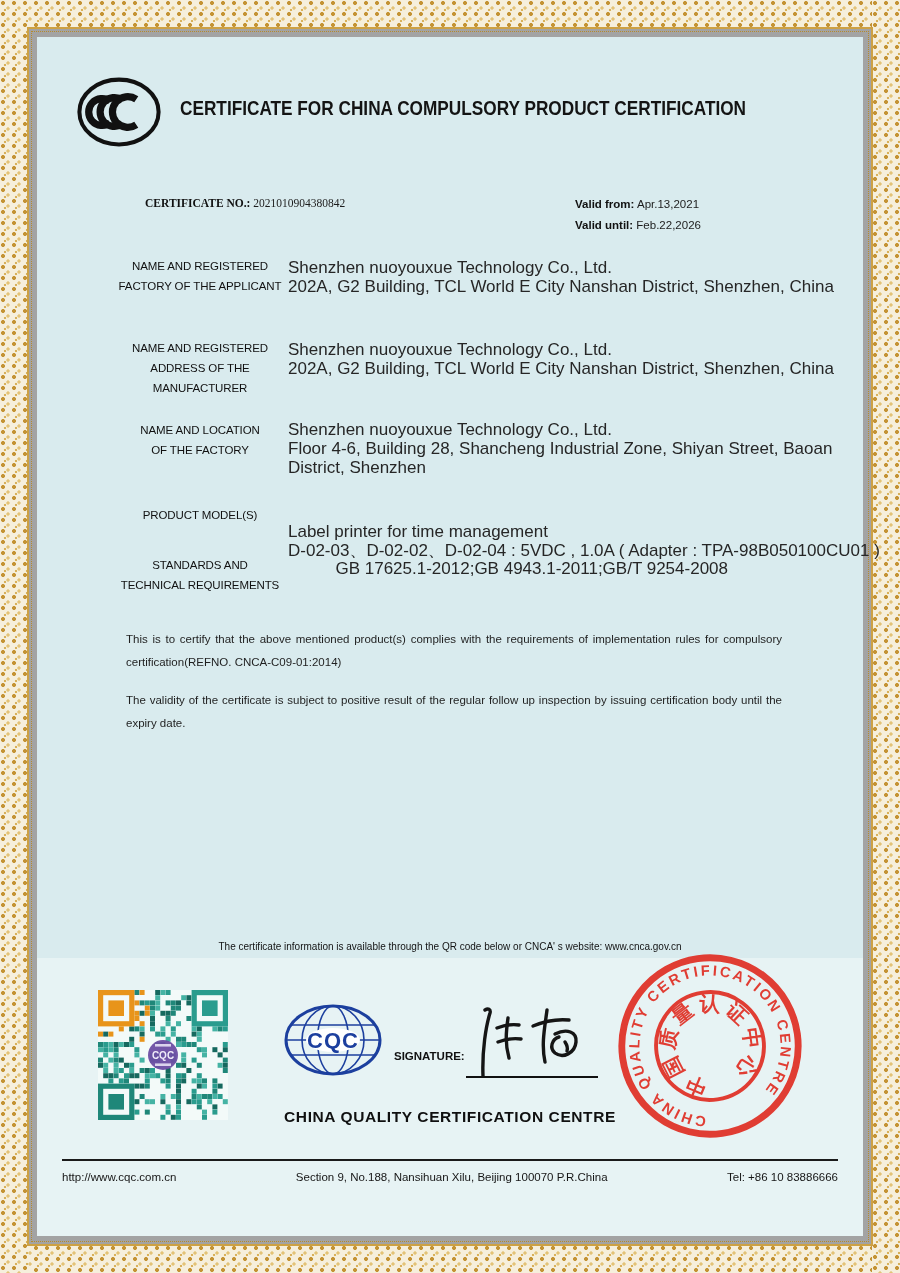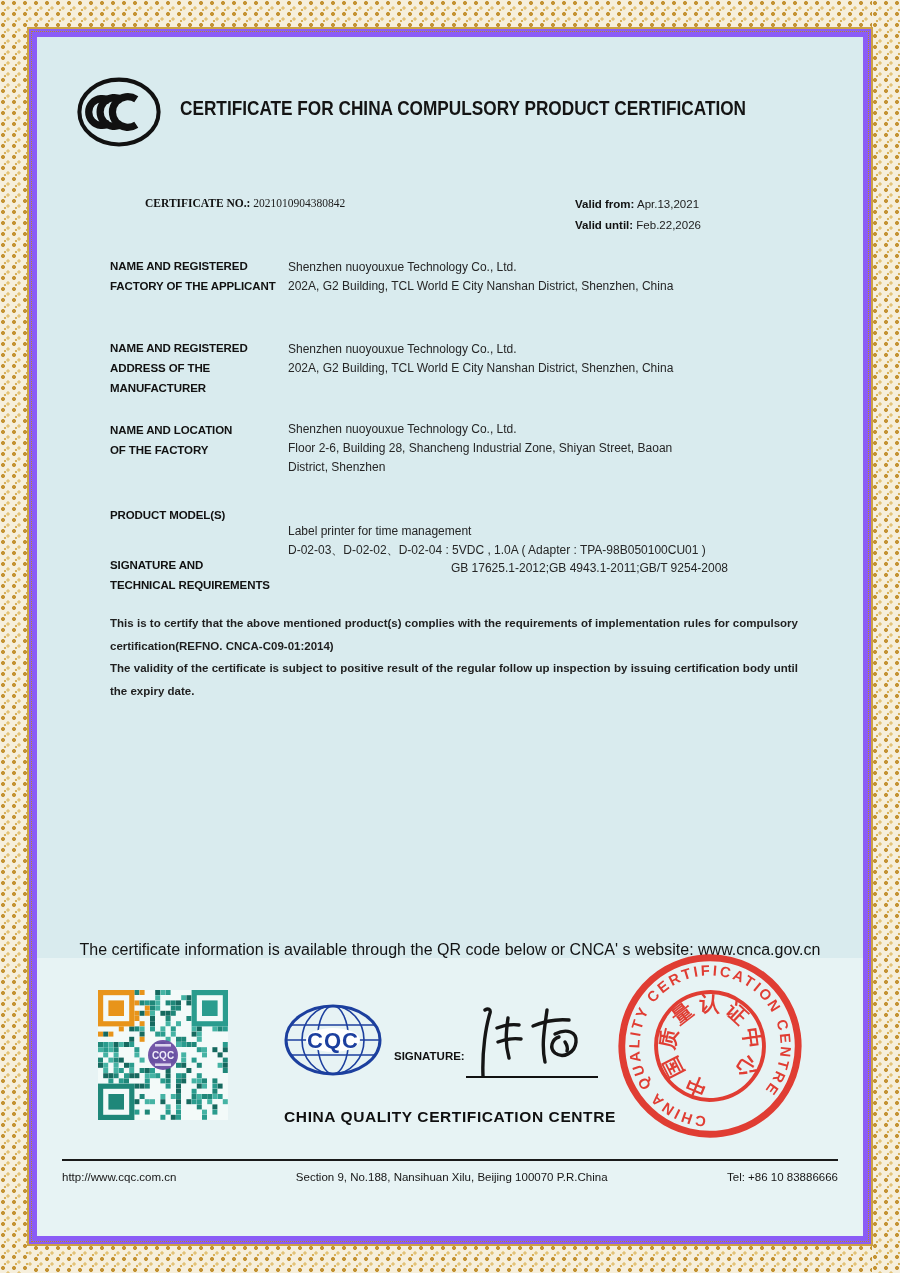--- a/index.html
+++ b/index.html
@@ -1,17 +1,17 @@
 <!DOCTYPE html>
 <html><head>
 <meta charset="utf-8">
 <style>
   html,body{margin:0;padding:0;background:#888;}
   .page{position:relative;width:900px;height:1273px;overflow:hidden;
-        background:#8b5cf6;font-family:"Liberation Sans",sans-serif;color:#1c1c1c;}
+        background:#a3a3a3;font-family:"Liberation Sans",sans-serif;color:#1c1c1c;}
   
   .strip{position:absolute;background:
       radial-gradient(circle at 3px 3px,#c49334 1.6px,transparent 2.3px),
       radial-gradient(circle at 8px 8px,#e3c276 1.3px,transparent 2.0px),
       radial-gradient(circle at 5px 10px,#d8b05a 1.0px,transparent 1.6px),
       #f6efdc;
       background-size:11px 11px;}
   .strip.top{left:0;top:0;right:0;height:28px;}
   .strip.bottom{left:0;bottom:0;right:0;height:28px;}
   .strip.left{left:0;top:0;bottom:0;width:28px;}
@@ -22,31 +22,31 @@
          background:linear-gradient(180deg,#d9ebee 0px,#d9ebee 921px,#e7f3f4 921px,#e7f3f4 100%);}
   
   .ccc{position:absolute;left:74px;top:74px;width:90px;height:76px;}
   .title{position:absolute;left:180px;top:96px;width:795px;
          font-size:21px;font-weight:bold;color:#141414;letter-spacing:0px;
          transform:scaleX(0.82);transform-origin:left top;white-space:nowrap;}
   
   .b{font-weight:bold;color:#111;}
   .meta{position:absolute;font-size:11.5px;white-space:nowrap;}
   
-  .sec-label{position:absolute;left:110px;width:180px;font-size:11.5px;font-weight:bold;
-             line-height:20px;color:#111;letter-spacing:-0.1px;}
-  .sec-value{position:absolute;left:288px;width:440px;font-size:12px;line-height:19px;color:#262626;}
+  .sec-label{position:absolute;left:110px;width:180px;font-size:11.5px;font-weight:normal;
+             line-height:20px;color:#111;letter-spacing:-0.1px;text-align:center;}
+  .sec-value{position:absolute;left:288px;width:440px;font-size:17px;line-height:19px;color:#262626;}
   .sec-value div{white-space:nowrap;}
   
   .paras{position:absolute;left:110px;top:612px;width:688px;font-size:11.5px;
          line-height:22.7px;color:#1f1f1f;}
-  .paras p{margin:0;font-weight:bold;}
+  .paras p{margin:16px;}
   .paras p.just{text-align:justify;}
   .info-line{position:absolute;left:38px;top:941px;width:824px;text-align:center;
-             font-size:16px;color:#131313;}
+             font-size:10px;color:#131313;}
   
   .qr{position:absolute;left:98px;top:990px;width:130px;height:130px;}
   .cqc-logo{position:absolute;left:282px;top:1002px;width:102px;height:76px;}
   .sig-label{position:absolute;left:394px;top:1050px;font-size:11.5px;font-weight:bold;color:#111;}
   .sig-line{position:absolute;left:466px;top:1076px;width:132px;height:2px;background:#111;}
   .sig-draw{position:absolute;left:455px;top:1000px;width:150px;height:80px;}
   .seal{position:absolute;left:612px;top:948px;width:196px;height:196px;
         transform:rotate(-8deg);opacity:.9;}
   .centre-name{position:absolute;left:38px;top:1108px;width:824px;text-align:center;
                font-size:15.5px;font-weight:bold;letter-spacing:0.6px;color:#101010;}
@@ -110,34 +110,34 @@
     <div>Shenzhen nuoyouxue Technology Co., Ltd.</div>
     <div>202A, G2 Building, TCL World E City Nanshan District, Shenzhen, China</div>
   </div>
 
   <div class="sec-label" style="top:420px;">
     <div>NAME AND LOCATION</div>
     <div>OF THE FACTORY</div>
   </div>
   <div class="sec-value" style="top:420px;">
     <div>Shenzhen nuoyouxue Technology Co., Ltd.</div>
-    <div>Floor 2-6, Building 28, Shancheng Industrial Zone, Shiyan Street, Baoan</div>
+    <div>Floor 4-6, Building 28, Shancheng Industrial Zone, Shiyan Street, Baoan</div>
     <div>District, Shenzhen</div>
   </div>
 
   <div class="sec-label" style="top:505px;">
     <div>PRODUCT MODEL(S)</div>
   </div>
   <div class="sec-value" style="top:522px;">
     <div>Label printer for time management</div>
     <div>D-02-03、D-02-02、D-02-04 : 5VDC , 1.0A ( Adapter : TPA-98B050100CU01 )</div>
   </div>
 
   <div class="sec-label" style="top:555px;">
-    <div>SIGNATURE AND</div>
+    <div>STANDARDS AND</div>
     <div>TECHNICAL REQUIREMENTS</div>
   </div>
   <div class="sec-value" style="top:559px;text-align:right;">
     <div>GB 17625.1-2012;GB 4943.1-2011;GB/T 9254-2008</div>
   </div>
 
   <div class="paras">
     <p class="just">This is to certify that the above mentioned product(s) complies with the requirements of implementation rules for compulsory certification(REFNO. CNCA-C09-01:2014)</p>
     <p class="just">The validity of the certificate is subject to positive result of the regular follow up inspection by issuing certification body until the expiry date.</p>
   </div>

